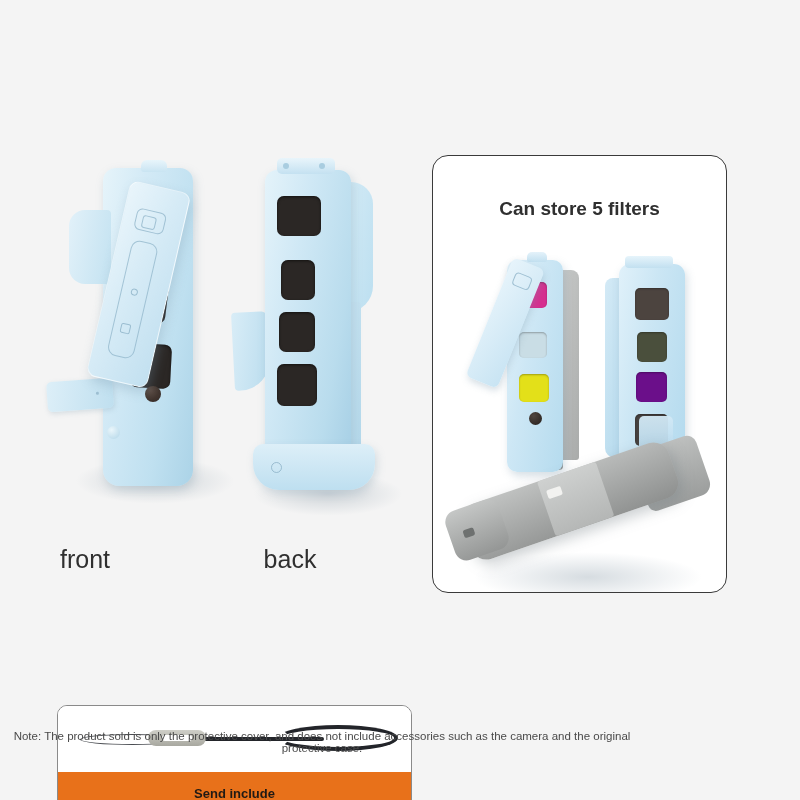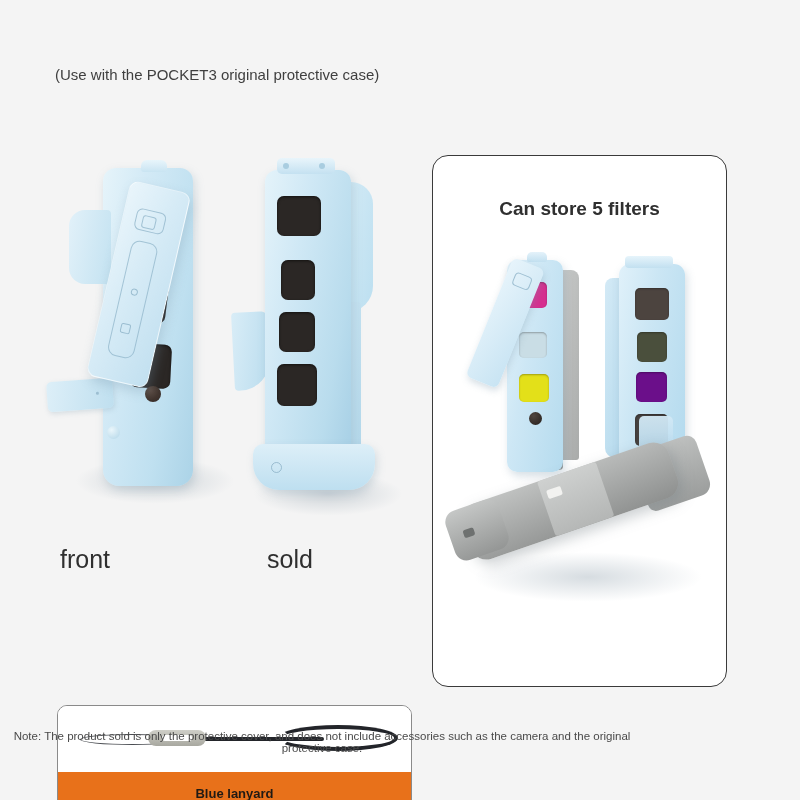--- a/index.html
+++ b/index.html
@@ -265,21 +265,21 @@
   .lanyard-banner span {
     font-size: 13px;
     font-weight: bold;
     color: #201a14;
   }
 
   
   .right-panel {
     position: absolute;
     left: 432px; top: 155px;
-    width: 295px; height: 532px;
+    width: 295px; height: 438px;
     background: #ffffff;
     border: 1.5px solid #3a3a3a;
     border-radius: 16px;
     overflow: hidden;
   }
   .panel-heading {
     position: absolute;
     left: 0; width: 100%;
     text-align: center;
     font-size: 19px;
@@ -421,21 +421,20 @@
     font-size: 11.5px;
     color: #4a4a4a;
   }
 </style>
 </head>
 <body style="background: rgb(244, 244, 244);">
 
 <div class="page">
 
   <div class="header">
-    <div class="subtitle">(Use with the POCKET3 original protective case)</div>
   </div>
 
   <div class="left-col">
 
     <div class="product-stage">
 
       <div class="device" id="front-device">
         <div class="shadow-blob blob"></div>
         <div class="shell"></div>
         <div class="wing"></div>
@@ -464,34 +463,34 @@
         <div class="slot b1"></div>
         <div class="slot b2"></div>
         <div class="slot b3"></div>
         <div class="slot b4"></div>
         <div class="tray"></div>
       </div>
     </div>
 
     <div class="view-labels">
       <div class="view-label front">front</div>
-      <div class="view-label back">sold</div>
+      <div class="view-label back">back</div>
     </div>
 
     <div class="lanyard-card">
       <div class="lanyard-img">
         <div class="cord">
           <div class="thin"></div>
           <div class="strand"></div>
           <div class="loop-big"></div>
           <div class="clip"></div>
         </div>
       </div>
       <div class="lanyard-banner" style="background: rgb(232, 113, 26);">
-        <span>Blue lanyard</span>
+        <span>Send include</span>
       </div>
     </div>
   </div>
 
   <div class="right-panel">
     <div class="panel-heading top">Can store 5 filters</div>
 
     <div class="panel-scene">
 
       <div id="filter-device-a">

